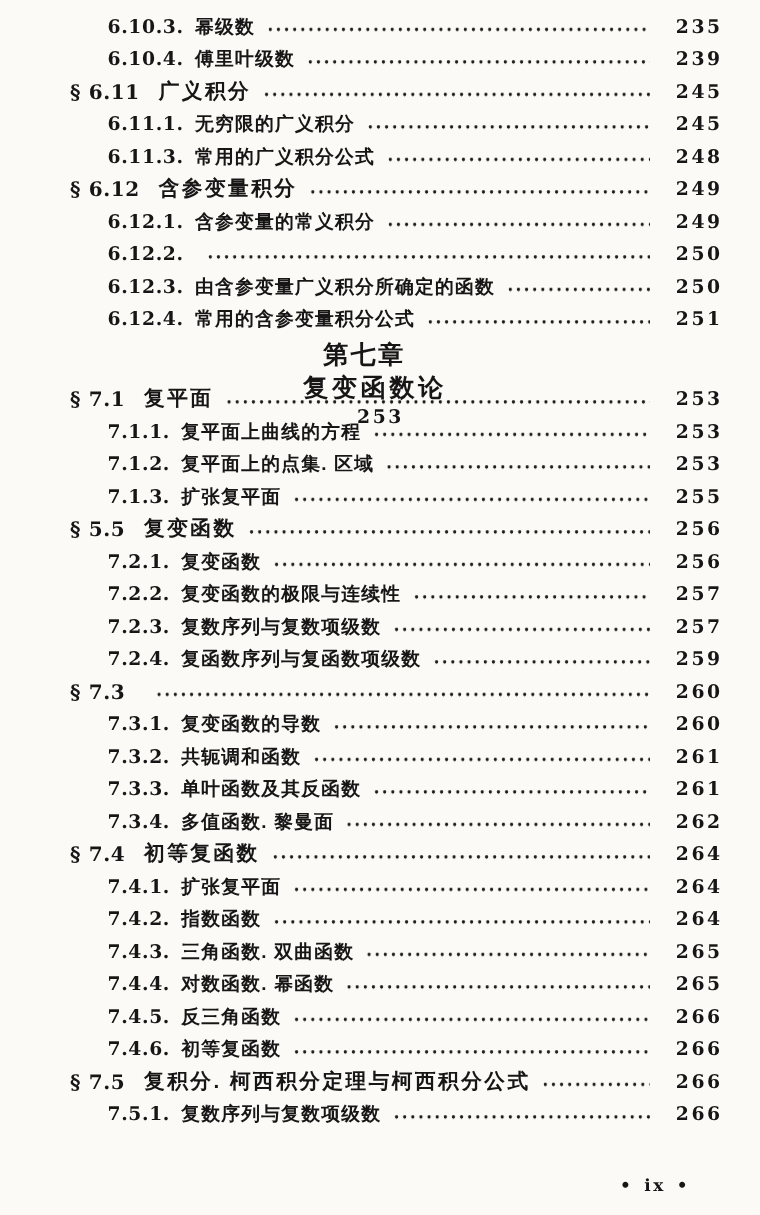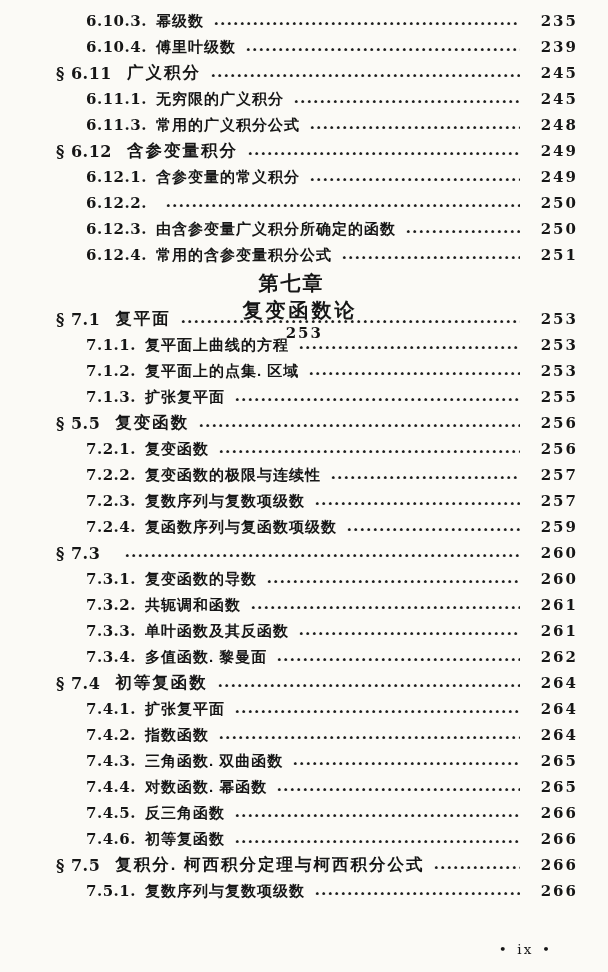--- a/index.html
+++ b/index.html
@@ -91,21 +91,21 @@
   .row--chapter .leader {
     background-image: radial-gradient(circle at 50% 58%, #161616 1.3px, rgba(0,0,0,0) 1.7px);
     background-size: 7px 100%;
   }
   .footer {
     position: absolute;
     right: 56px;
     bottom: 15px;
     font-family: "DejaVu Serif", "Liberation Serif", serif;
     font-size: 13.5px;
-    font-weight: 400;
+    font-weight: 700;
     letter-spacing: 2px;
   }
 </style>
 </head>
 <body>
 
 <div class="page">
   <div class="toc" id="toc">
   <div class="row row--sub">
     <span class="num">6.10.3.</span>

